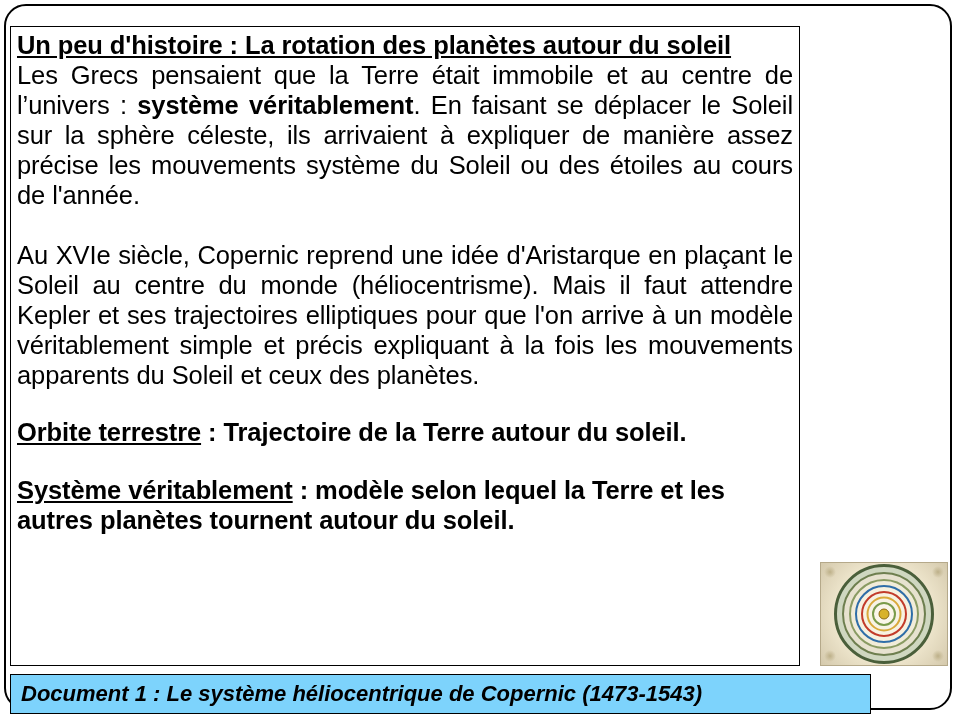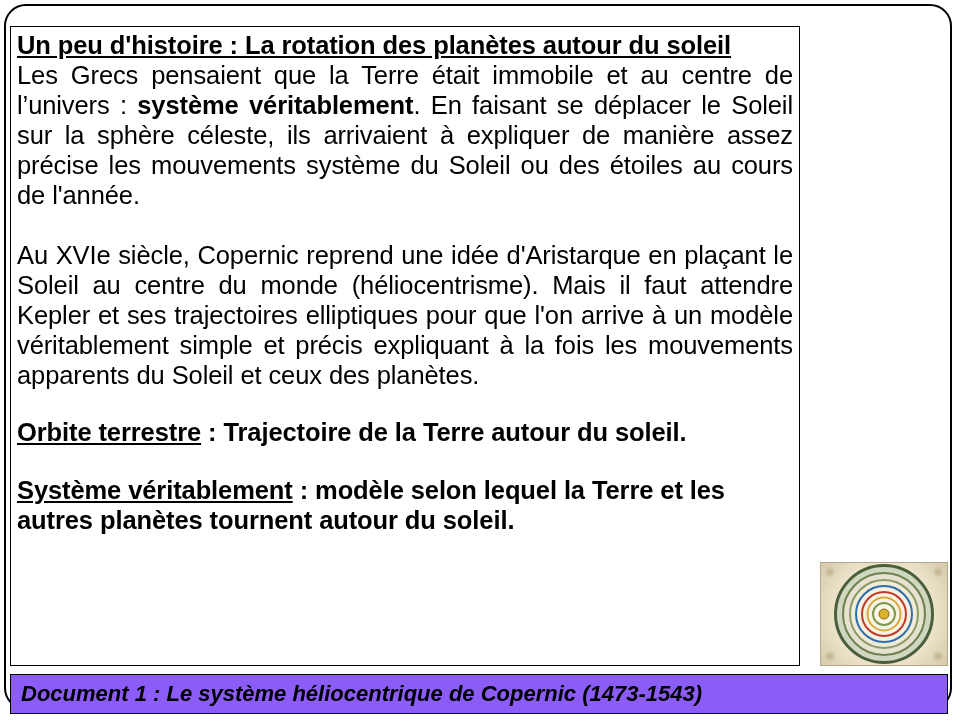--- a/index.html
+++ b/index.html
@@ -68,25 +68,25 @@
   }
   .term-line {
     text-align: left;
     margin-top: 28px;
   }
   
   .caption-box {
     position: absolute;
     left: 10px;
     top: 674px;
-    width: 938px;
+    width: 861px;
     height: 40px;
     border: 1px solid #000000;
     box-sizing: border-box;
-    background: #8b5cf6;
+    background: #7dd3fc;
     display: flex;
     align-items: center;
     padding-left: 10px;
   }
   .caption-text {
     font-size: 22px;
     font-weight: bold;
     font-style: italic;
     white-space: nowrap;
   }

